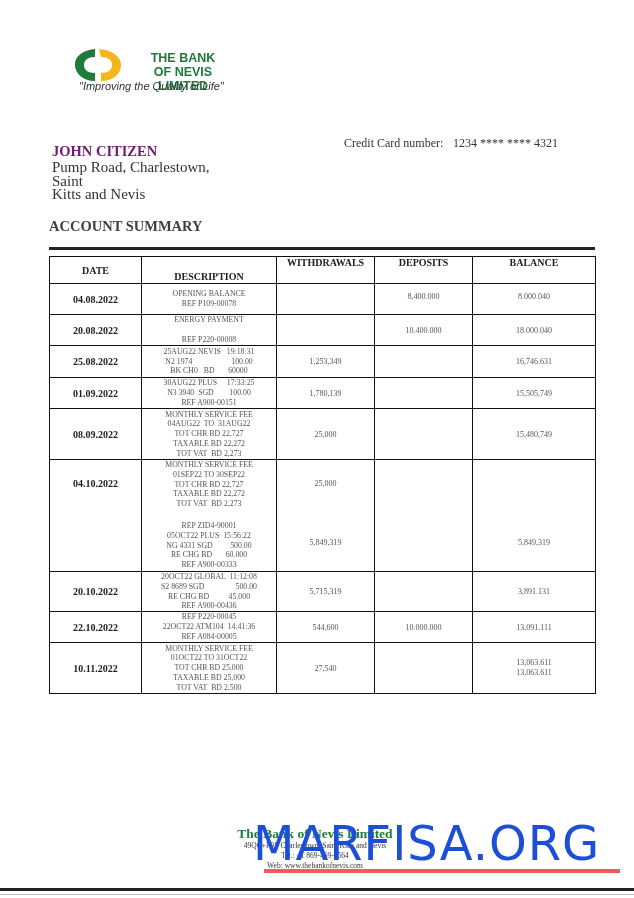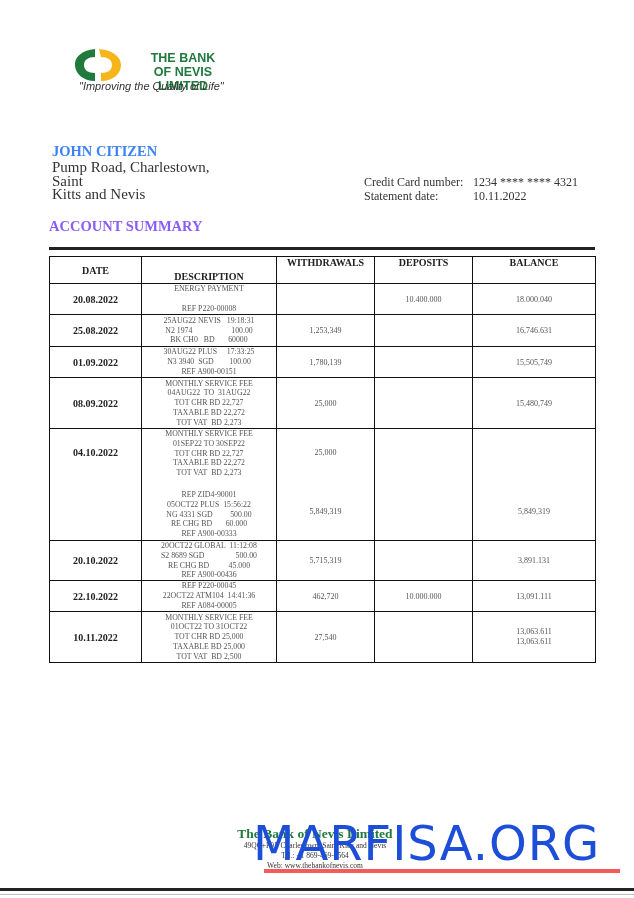--- a/index.html
+++ b/index.html
@@ -3,28 +3,28 @@
 <meta charset="utf-8">
 <style>
   html, body { margin: 0; padding: 0; background: #ffffff; }
   body { width: 634px; height: 898px; position: relative; overflow: hidden; font-family: "DejaVu Serif", serif; color: #222; }
   .logo { position: absolute; left: 36px; top: 47px; width: 200px; height: 50px; margin-left: 37px; }
   .logo svg { position: absolute; left: 0; top: 0; }
   .logo .bank-name { position: absolute; left: 60px; top: 4px; font-family: "Liberation Sans", sans-serif; font-weight: bold; color: #1f7a3c; font-size: 12.5px; line-height: 14px; text-align: center; width: 100px; }
   .logo .slogan { position: absolute; left: 6px; top: 33px; font-family: "Liberation Sans", sans-serif; font-style: italic; color: #333; font-size: 11px; white-space: nowrap; }
 
   .customer { position: absolute; left: 52px; top: 143px; }
-  .customer .name { font-family: "Liberation Serif", serif; font-weight: bold; font-size: 14.5px; color: #3b82f6; margin-bottom: 1px; }
+  .customer .name { font-family: "Liberation Serif", serif; font-weight: bold; font-size: 14.5px; color: #701a75; margin-bottom: 1px; }
   .customer .addr { font-family: "Liberation Serif", serif; font-size: 15px; line-height: 13.5px; color: #333; width: 160px; }
 
-  .info { position: absolute; left: 364px; top: 137px; font-family: "Liberation Serif", serif; font-size: 12px; line-height: 13.8px; color: #333; margin-top: 39px; }
+  .info { position: absolute; left: 344px; top: 137px; font-family: "Liberation Serif", serif; font-size: 12px; line-height: 13.8px; color: #333; }
   .info .row { display: flex; }
   .info .lbl { width: 109px; }
 
-  .section-title { position: absolute; left: 49px; top: 218px; font-family: "Liberation Serif", serif; font-weight: bold; font-size: 14.5px; color: #8b5cf6; }
+  .section-title { position: absolute; left: 49px; top: 218px; font-family: "Liberation Serif", serif; font-weight: bold; font-size: 14.5px; color: #404040; }
   .thick-rule { position: absolute; left: 49px; top: 247px; width: 546px; height: 3px; background: #222; }
 
   table.ledger { position: absolute; left: 49px; top: 256px; width: 546px; border-collapse: collapse; font-family: "Liberation Serif", serif; table-layout: fixed; }
   table.ledger th, table.ledger td { border: 1.2px solid #111; text-align: center; vertical-align: middle; padding: 0; }
   table.ledger th { font-weight: bold; font-size: 10px; height: 14px; color: #222; }
   table.ledger td.date { font-weight: bold; font-size: 10px; color: #222; }
   table.ledger td.desc { font-size: 7.8px; line-height: 9.8px; color: #555; }
   table.ledger td.num { font-size: 8px; color: #555; }
   .desc-line { white-space: pre; }
   .pad-top { vertical-align: top !important; padding-top: 18px !important; }
@@ -59,24 +59,20 @@
   <div class="addr">
     <div>Pump Road, Charlestown, Saint</div>
     <div>Kitts and Nevis</div>
   </div>
 </div>
 
 <div class="info">
   <div class="row">
       <span class="lbl">Credit Card number:</span>
       <span>1234 **** **** 4321</span>
-    </div>
-  <div class="row">
-      <span class="lbl">Statement date:</span>
-      <span>10.11.2022</span>
     </div>
 </div>
 
 <div class="section-title">ACCOUNT SUMMARY</div>
 <div class="thick-rule"></div>
 
 <table class="ledger">
   <colgroup>
     <col style="width:92px">
       <col style="width:135px">
@@ -88,20 +84,30 @@
     <tr>
       <th style="">DATE</th>
       <th style="padding-top:12px">DESCRIPTION</th>
       <th style="vertical-align:top">WITHDRAWALS</th>
       <th style="vertical-align:top">DEPOSITS</th>
       <th style="vertical-align:top">BALANCE</th>
     </tr>
   </thead>
   <tbody>
 
+    <tr style="height:31px">
+      <td class="date">04.08.2022</td>
+      <td class="desc">
+        <div class="desc-line">OPENING BALANCE</div>
+        <div class="desc-line">REF P109-00078</div>
+      </td>
+      <td class="num"></td>
+      <td class="num" style="vertical-align:top;padding-top:8px">8,400.000</td>
+      <td class="num" style="vertical-align:top;padding-top:8px">8.000.040</td>
+    </tr>
 
     <tr style="height:31px">
       <td class="date">20.08.2022</td>
       <td class="desc">
         <div class="desc-line">ENERGY PAYMENT</div>
         <div class="desc-line">&nbsp;</div>
         <div class="desc-line">REF P220-00008</div>
       </td>
       <td class="num"></td>
       <td class="num">10.400.000</td>
@@ -184,21 +190,21 @@
       <td class="num">3,891.131</td>
     </tr>
 
     <tr style="height:31px">
       <td class="date">22.10.2022</td>
       <td class="desc">
         <div class="desc-line">REF P220-00045</div>
         <div class="desc-line">22OCT22 ATM104  14:41:36</div>
         <div class="desc-line">REF A084-00005</div>
       </td>
-      <td class="num">462,720</td>
+      <td class="num">544,600</td>
       <td class="num">10.000.000</td>
       <td class="num">13,091.111</td>
     </tr>
 
     <tr style="height:51px">
       <td class="date">10.11.2022</td>
       <td class="desc">
         <div class="desc-line">MONTHLY SERVICE FEE</div>
         <div class="desc-line">01OCT22 TO 31OCT22</div>
         <div class="desc-line">TOT CHR BD 25,000</div>

